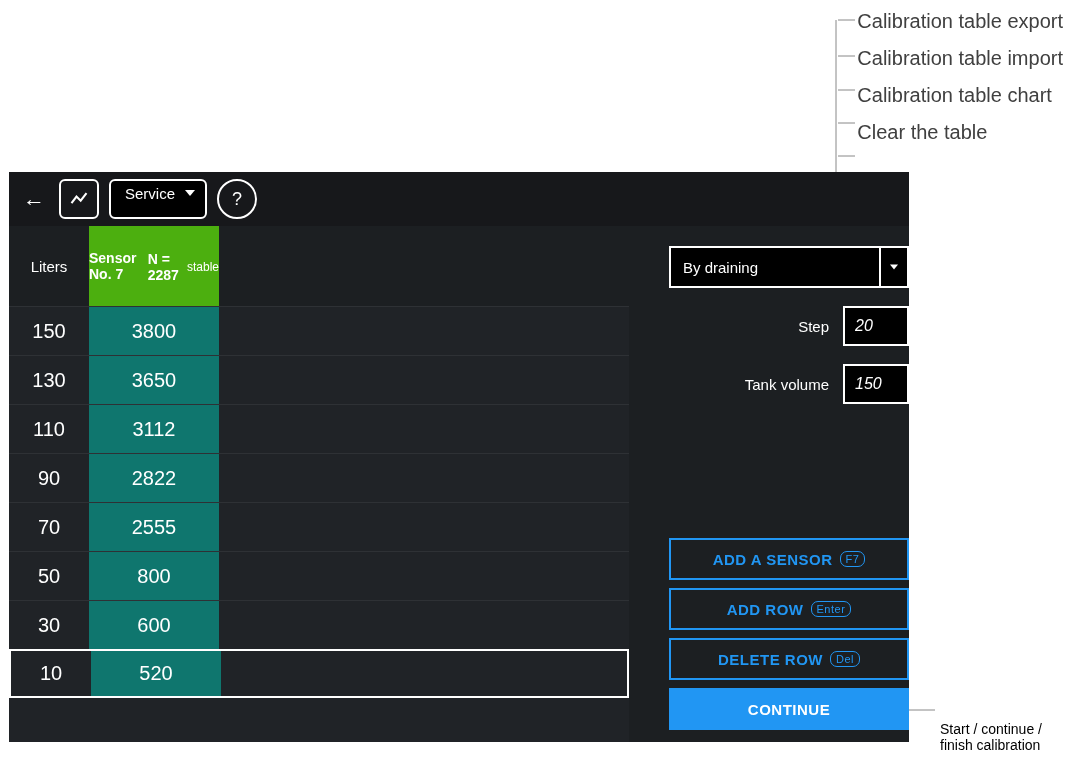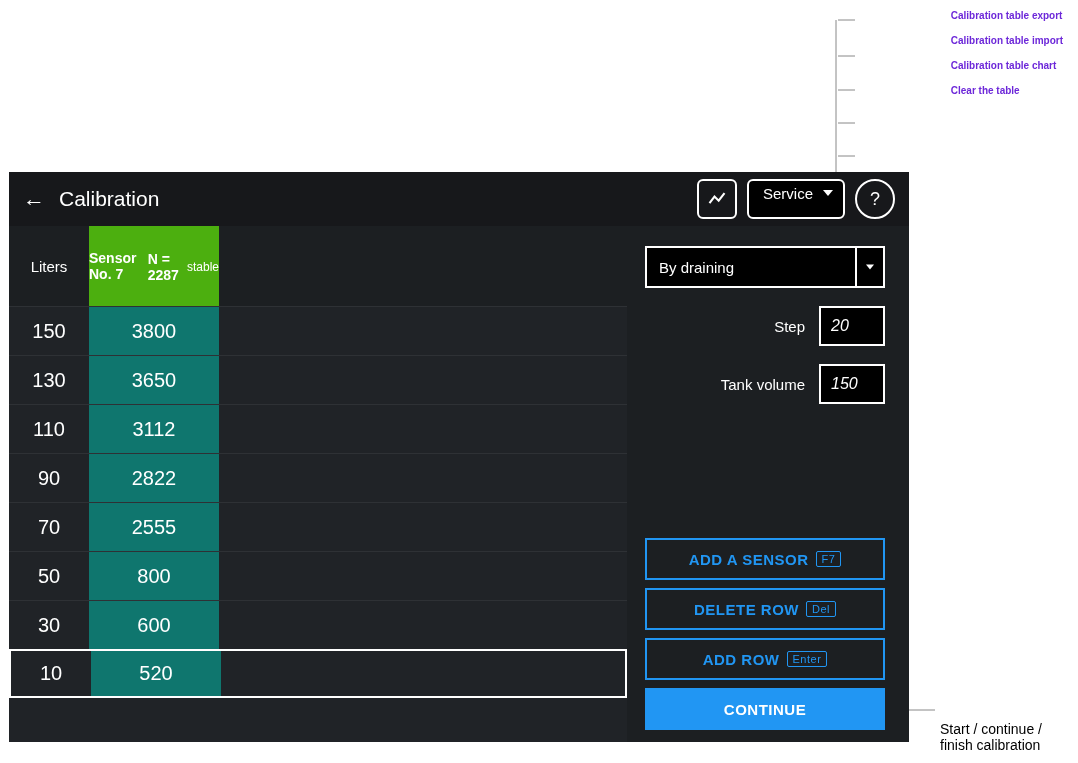--- a/index.html
+++ b/index.html
@@ -7,23 +7,22 @@
       font-family: Arial, Helvetica, sans-serif;
       background: #fff;
       width: 1078px;
       height: 763px;
       position: relative;
     }
     .annotations {
       position: absolute;
       top: 10px;
       right: 15px;
-      font-size: 10px;
-      color: #6d28d9;
-      font-weight: bold;
+      font-size: 20px;
+      color: #404040;
     }
     .annotation-item { margin-bottom: 14px; }
     .annotation-bottom {
       position: absolute;
       font-size: 14px;
       color: #000;
     }
     .app {
       position: absolute;
       left: 9px;
@@ -142,21 +141,21 @@
       display: flex;
       align-items: center;
       justify-content: center;
       font-size: 20px;
       font-weight: 500;
       background: #0f766e;
     }
     .right-side {
       flex: 1;
       background: #1c1f22;
-      padding: 20px 24px 12px 18px;
+      padding: 20px 0 12px 18px;
       display: flex;
       flex-direction: column;
     }
     .select-wrap {
       display: flex;
       width: 240px;
       margin-left: auto;
     }
     .select-main {
       flex: 1;
@@ -219,21 +218,21 @@
       gap: 7px;
       cursor: pointer;
       letter-spacing: 0.5px;
     }
     .act-btn.primary {
       background: #2196f3;
       color: #fff;
     }
     .key-hint {
       border: 1px solid currentColor;
-      border-radius: 2px;
+      border-radius: 7px;
       padding: 1px 5px;
       font-size: 11px;
       font-weight: normal;
     }
     svg { display: block; }
   </style>
 </head>
 <body>
 
 <div class="annotations">
@@ -251,21 +250,20 @@
   <line x1="838" y1="156" x2="855" y2="156" stroke="#888" stroke-width="1"></line>
   <line x1="838" y1="20" x2="855" y2="20" stroke="#888" stroke-width="1"></line>
   <line x1="909" y1="710" x2="935" y2="710" stroke="#888" stroke-width="1"></line>
 </svg>
 
 <div class="annotation-bottom" style="left:940px; top:721px;">Start / continue / finish calibration</div>
 
 <div class="app">
   <div class="titlebar">
     <span class="back-arrow">←</span>
-    <span class="title">Calibration</span>
     <div class="icon-btn">
       <svg width="20" height="20" viewBox="0 0 24 24" fill="none" stroke="#fff" stroke-width="2.5">
         <polyline points="3,17 9,9 14,14 21,5"></polyline>
       </svg>
     </div>
     <div class="service-btn">
       <span>Service</span>
       <svg width="10" height="10" viewBox="0 0 10 10">
         <polygon points="0,2 10,2 5,8" fill="#fff"></polygon>
       </svg>
@@ -341,26 +339,26 @@
       </div>
 
       <div class="spacer"></div>
 
       <div class="action-btns">
         <div class="act-btn">
           <span>ADD A SENSOR</span>
           <span class="key-hint">F7</span>
         </div>
         <div class="act-btn">
+          <span>ADD ROW</span>
+          <span class="key-hint">Enter</span>
+        </div>
+        <div class="act-btn">
           <span>DELETE ROW</span>
           <span class="key-hint">Del</span>
         </div>
-        <div class="act-btn">
-          <span>ADD ROW</span>
-          <span class="key-hint">Enter</span>
-        </div>
         <div class="act-btn primary">
           <span>CONTINUE</span>
         </div>
       </div>
     </div>
   </div>
 </div>
 
 </body></html>

